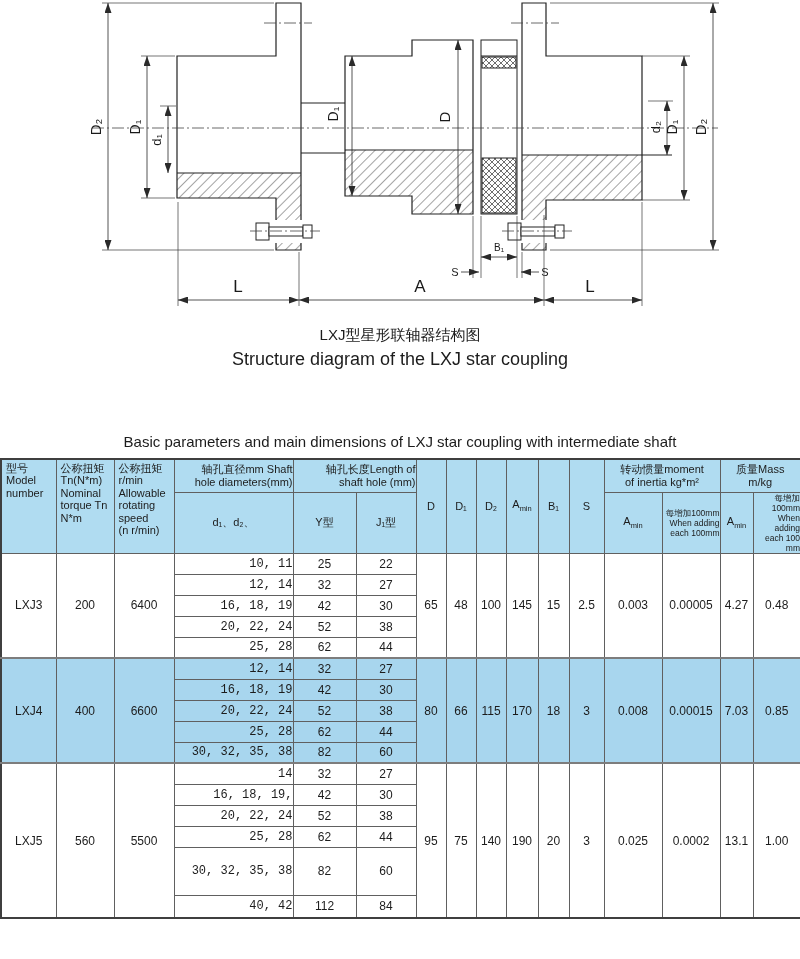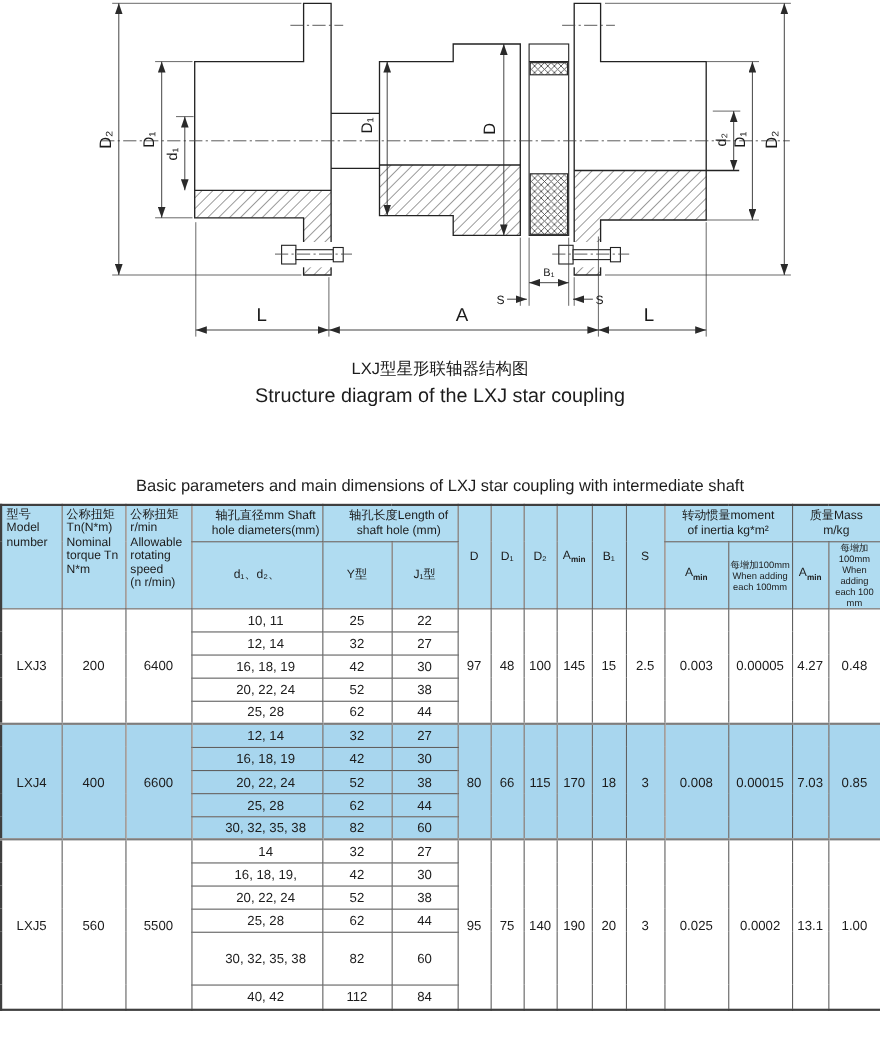--- a/index.html
+++ b/index.html
@@ -18,31 +18,31 @@
   .title-zh{top:409px;font-size:15px;}
   .title-en{top:433px;font-size:15px;}
   table.params{position:absolute;top:458px;left:0;width:800px;border-collapse:collapse;
         table-layout:fixed;border:2px solid #3f3f3f;}
   .params th,.params td{border:1px solid #606060;padding:0;font-weight:normal;overflow:hidden;
         text-align:center;vertical-align:middle;}
   .params thead th{background:var(--header_blue,#b0dcf1);font-size:11px;line-height:1.13;}
   .params thead tr.h1{height:33px;}
   .params thead tr.h2{height:45px;}
   th.tl{text-align:left;vertical-align:top;padding:2px 0 0 4px;}
-  th.gl{text-align:center;padding-left:16px;}
+  th.gl{text-align:right;padding-left:16px;}
   th.big{font-size:13px;}
-  th.small,.small div{font-size:8.5px;line-height:1.18;}
-  .params sub{font-size:68%;font-weight:bold;}
+  th.small,.small div{font-size:8.5px;line-height:1.18;text-align:right;}
+  .params sub{font-size:68%;}
   .params tbody td{font-size:12px;background:#fff;}
   .params tbody tr.r{height:21px;}
   .params tbody tr.rt{height:48px;}
   .params tbody tr.rb{height:23px;}
   .params tbody tr.bs td{border-top:2px solid #7d7d7d;}
   .params tbody tr.hl td{background:var(--row_blue,#a8d6ee);}
-  td.d{text-align:center;padding-left:16px;}
+  td.d{text-align:right;padding-left:16px;font-family:Liberation Mono, monospace;}
 </style>
 </head>
 <body>
 
 <div class="page">
 
   <svg class="drawing" width="800" height="316" viewBox="0 0 800 316">
     <defs>
       <marker id="ah" markerWidth="10" markerHeight="7" refX="10" refY="3.5" orient="auto-start-reverse" markerUnits="userSpaceOnUse">
         <path d="M0,0 L10,3.5 L0,7 Z" fill="#2a2a2a"></path>
@@ -245,21 +245,21 @@
     </thead>
     <tbody>
 
       <tr class="r">
         <td rowspan="5">LXJ3</td>
         <td rowspan="5">200</td>
         <td rowspan="5">6400</td>
         <td class="d">10, 11</td>
         <td>25</td>
         <td>22</td>
-        <td rowspan="5">97</td>
+        <td rowspan="5">65</td>
         <td rowspan="5">48</td>
         <td rowspan="5">100</td>
         <td rowspan="5">145</td>
         <td rowspan="5">15</td>
         <td rowspan="5">2.5</td>
         <td rowspan="5">0.003</td>
         <td rowspan="5">0.00005</td>
         <td rowspan="5">4.27</td>
         <td rowspan="5">0.48</td>
       </tr>

